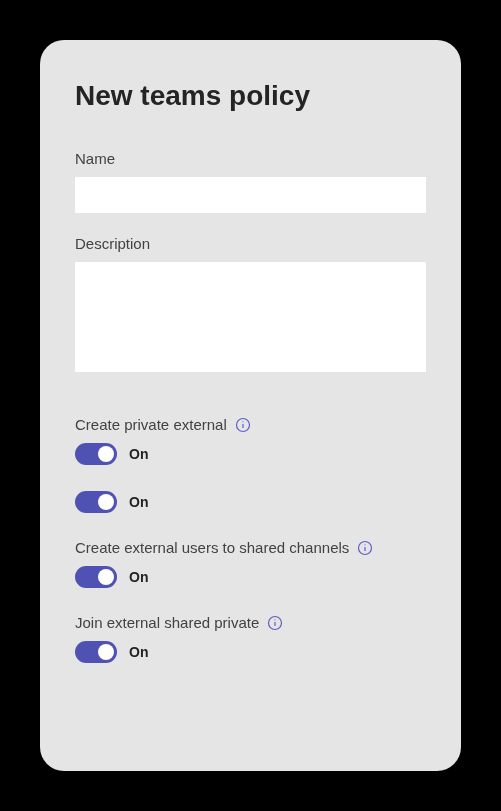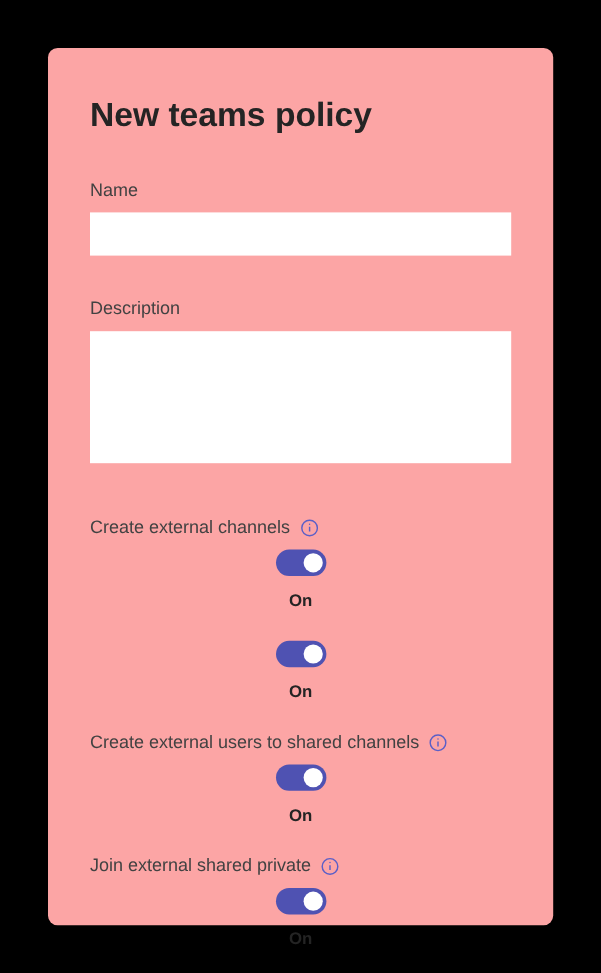--- a/index.html
+++ b/index.html
@@ -10,35 +10,35 @@
     body {
       font-family: 'Segoe UI', -apple-system, BlinkMacSystemFont, sans-serif;
       background: #000;
       width: 501px;
       height: 811px;
       display: flex;
       align-items: center;
       justify-content: center;
     }
     .panel {
-      background: #fca5a5;
-      border-radius: 8px;
+      background: #e5e5e5;
+      border-radius: 24px;
       width: 421px;
       height: 731px;
       padding: 40px 35px;
       box-shadow: 0 4px 16px rgba(0,0,0,0.3);
     }
     .title {
       font-size: 28px;
       font-weight: 700;
       color: #242424;
       margin-bottom: 38px;
     }
     .field-group {
-      margin-bottom: 36px;
+      margin-bottom: 22px;
     }
     .field-label {
       font-size: 15px;
       color: #424242;
       margin-bottom: 10px;
       display: block;
       font-weight: 400;
     }
     .text-input {
       width: 100%;
@@ -86,21 +86,20 @@
       cursor: pointer;
     }
     .info-icon svg {
       width: 16px;
       height: 16px;
     }
     .toggle-row {
       display: flex;
       align-items: center;
       gap: 12px;
-      flex-direction: column;
     }
     .toggle-switch {
       width: 42px;
       height: 22px;
       background: #4f52b2;
       border-radius: 11px;
       position: relative;
       cursor: pointer;
     }
     .toggle-knob {
@@ -131,21 +130,21 @@
 
   <div class="field-group">
     <label class="field-label">Description</label>
     <textarea class="textarea-input" style=""></textarea>
   </div>
 
   <div class="settings-section">
 
     <div class="toggle-group">
       <div class="toggle-label-row">
-        <span class="toggle-label">Create external channels</span>
+        <span class="toggle-label">Create private external</span>
         <span class="info-icon">
           <svg viewBox="0 0 16 16" fill="none" stroke="currentColor" stroke-width="1.2">
             <circle cx="8" cy="8" r="6.5"></circle>
             <line x1="8" y1="7" x2="8" y2="11"></line>
             <circle cx="8" cy="4.8" r="0.6" fill="currentColor" stroke="none"></circle>
           </svg>
         </span>
       </div>
       <div class="toggle-row">
         <div class="toggle-switch">

